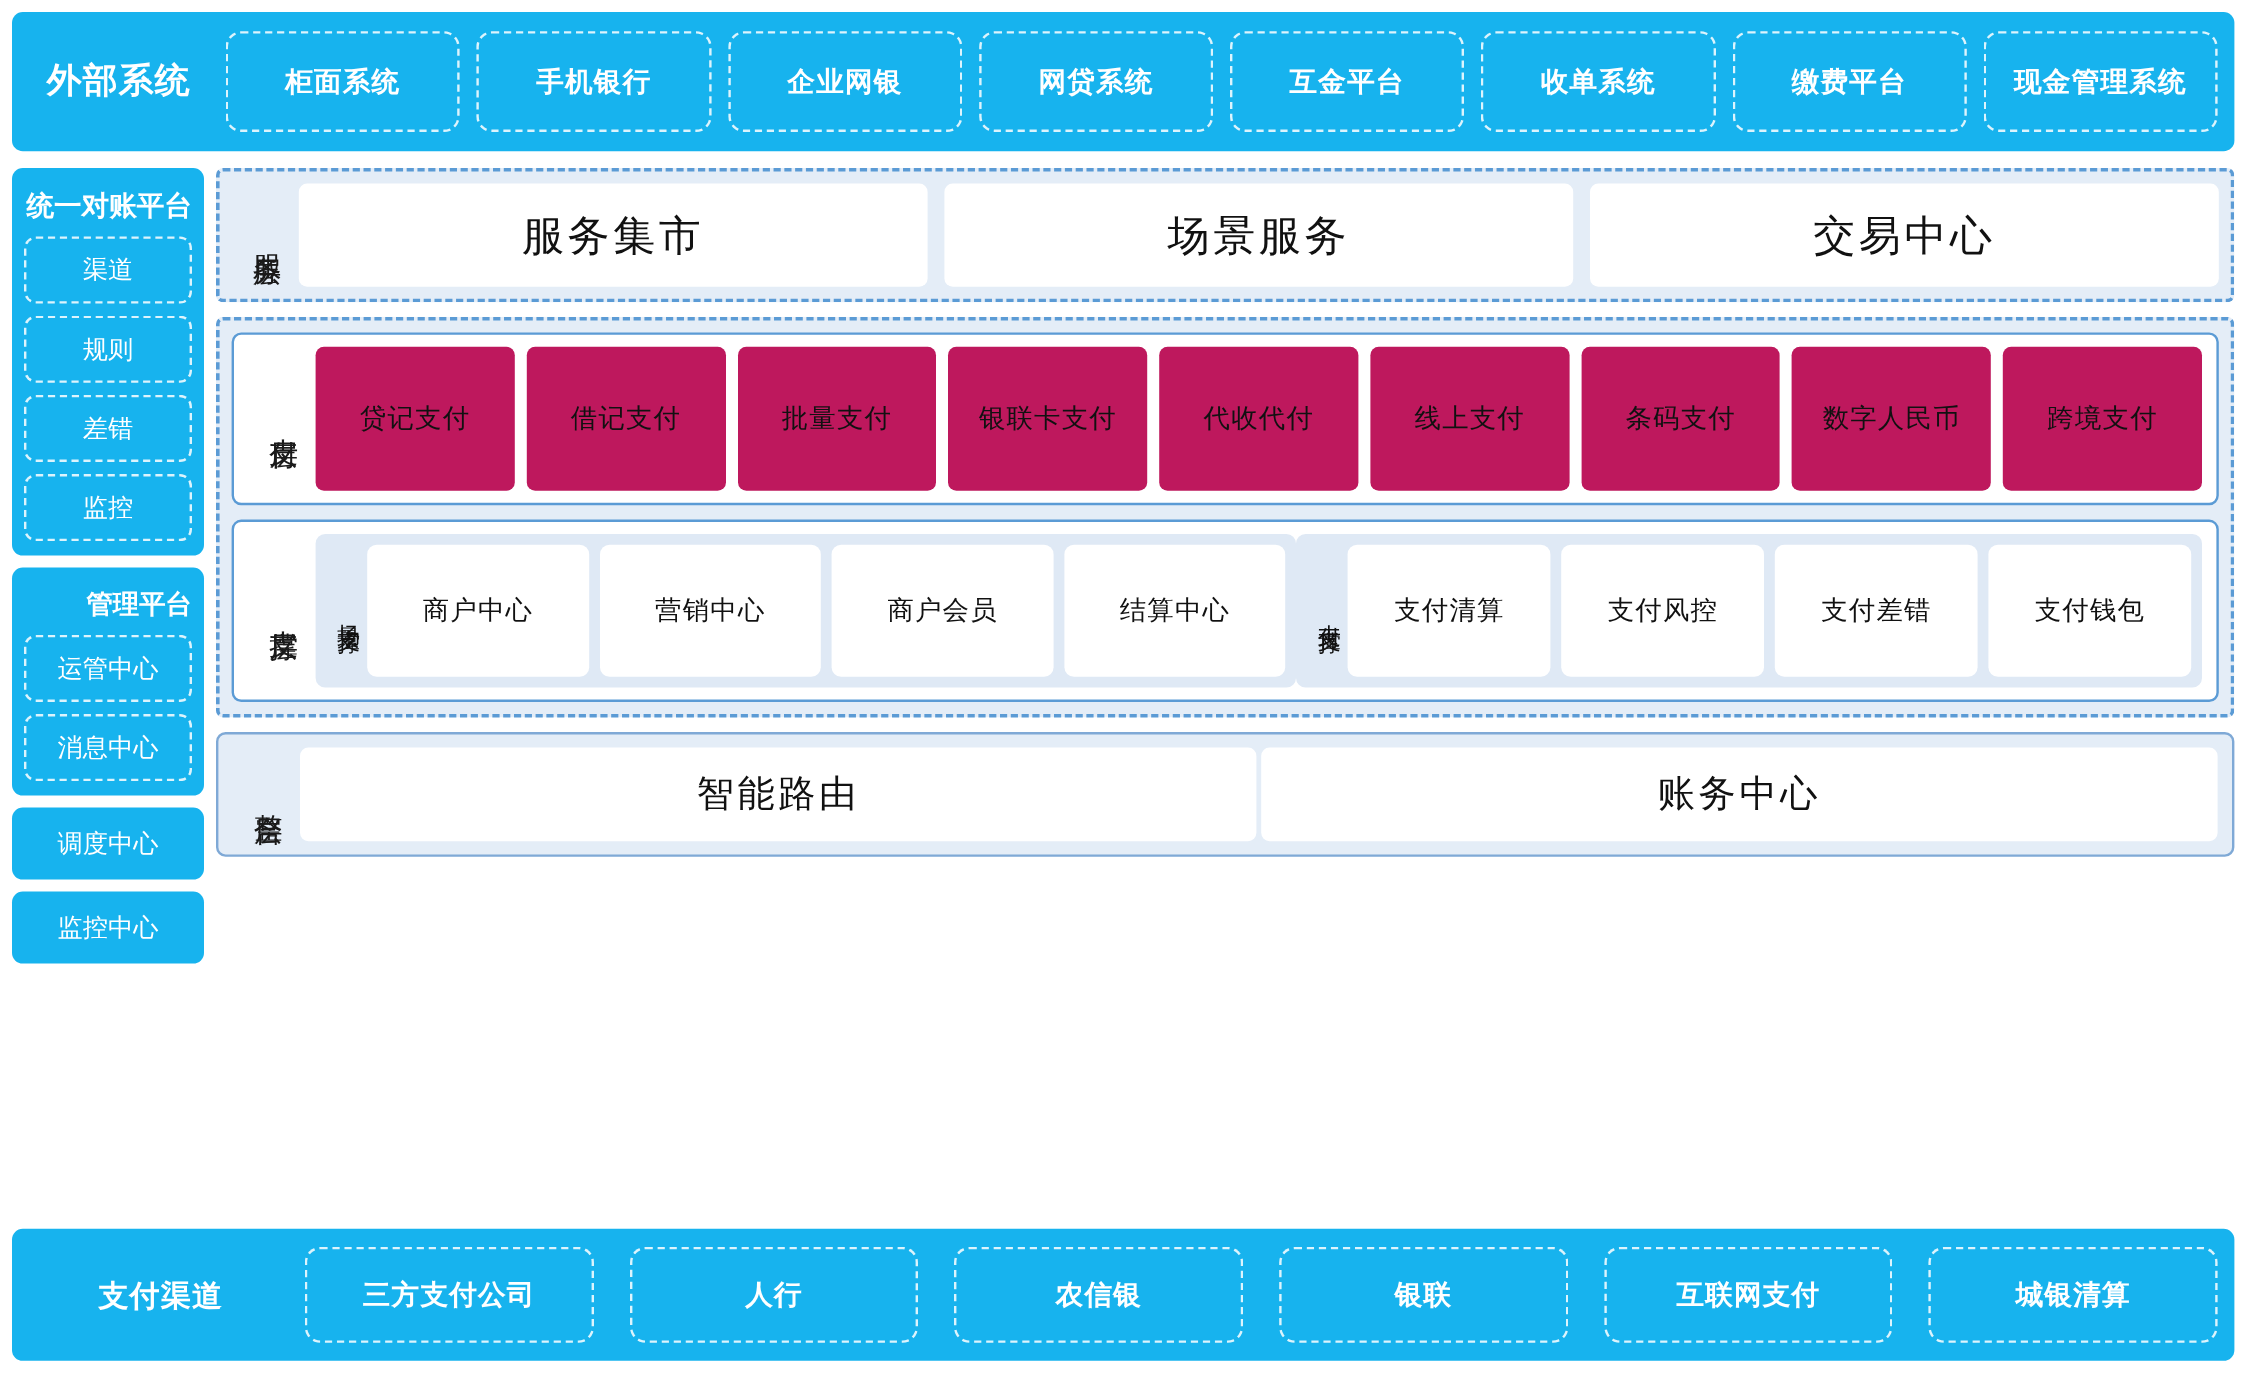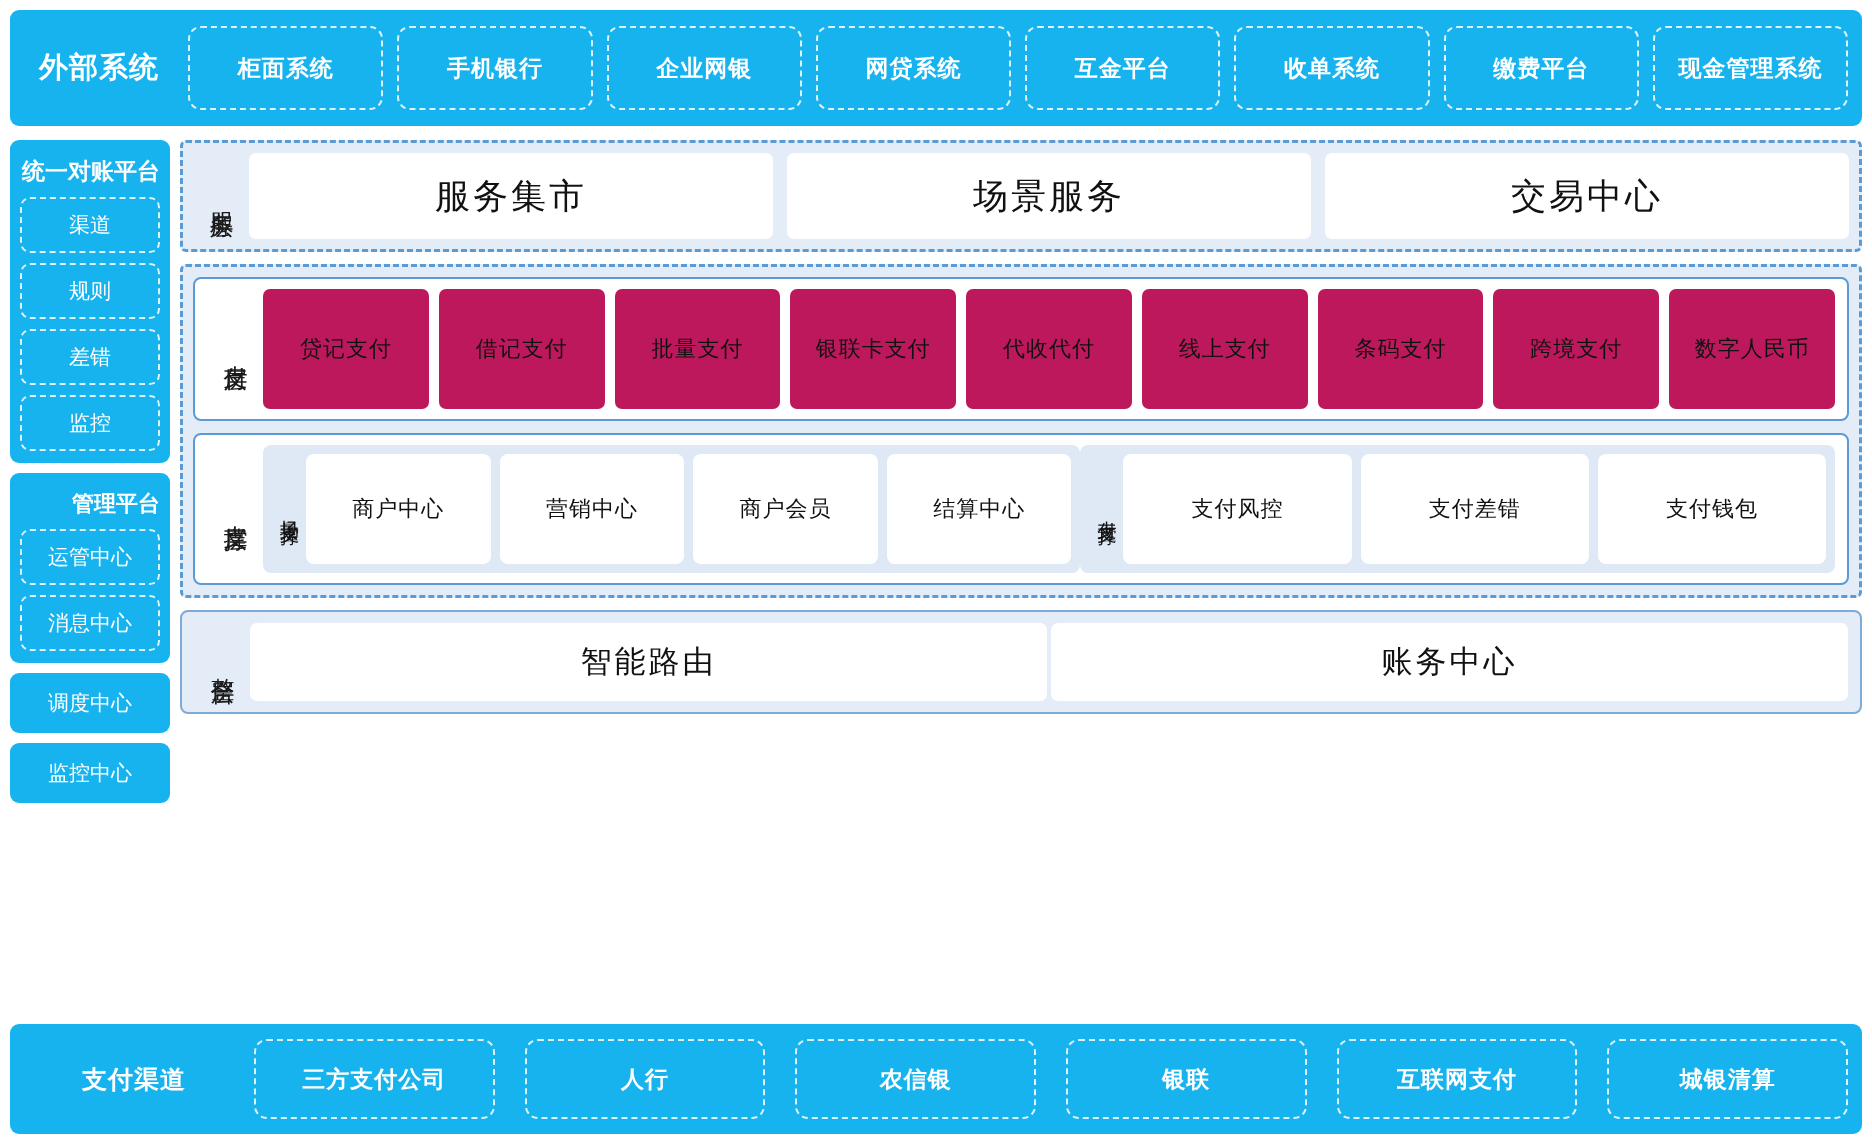--- a/index.html
+++ b/index.html
@@ -363,22 +363,22 @@
             <span class="vert">支付层</span>
           </div>
           <div class="pay-tiles">
             <div class="pay-tile">贷记支付</div>
             <div class="pay-tile">借记支付</div>
             <div class="pay-tile">批量支付</div>
             <div class="pay-tile">银联卡支付</div>
             <div class="pay-tile">代收代付</div>
             <div class="pay-tile">线上支付</div>
             <div class="pay-tile">条码支付</div>
+            <div class="pay-tile">数字人民币</div>
             <div class="pay-tile">跨境支付</div>
-            <div class="pay-tile">数字人民币</div>
           </div>
         </div>
       </div>
 
       <div class="panel">
         <div class="layer-row">
           <div class="layer-label">
             <span class="vert">支撑层</span>
           </div>
           <div class="sup-groups">
@@ -393,20 +393,21 @@
                 <div class="sup-item">商户会员</div>
                 <div class="sup-item">结算中心</div>
               </div>
             </div>
 
             <div class="sup-group g-pay">
               <div class="sup-glabel">
                 <span class="vert">支付支撑</span>
               </div>
               <div class="sup-items">
+                <div class="sup-item">支付清算</div>
                 <div class="sup-item">支付风控</div>
                 <div class="sup-item">支付差错</div>
                 <div class="sup-item">支付钱包</div>
               </div>
             </div>
 
           </div>
         </div>
       </div>
 

